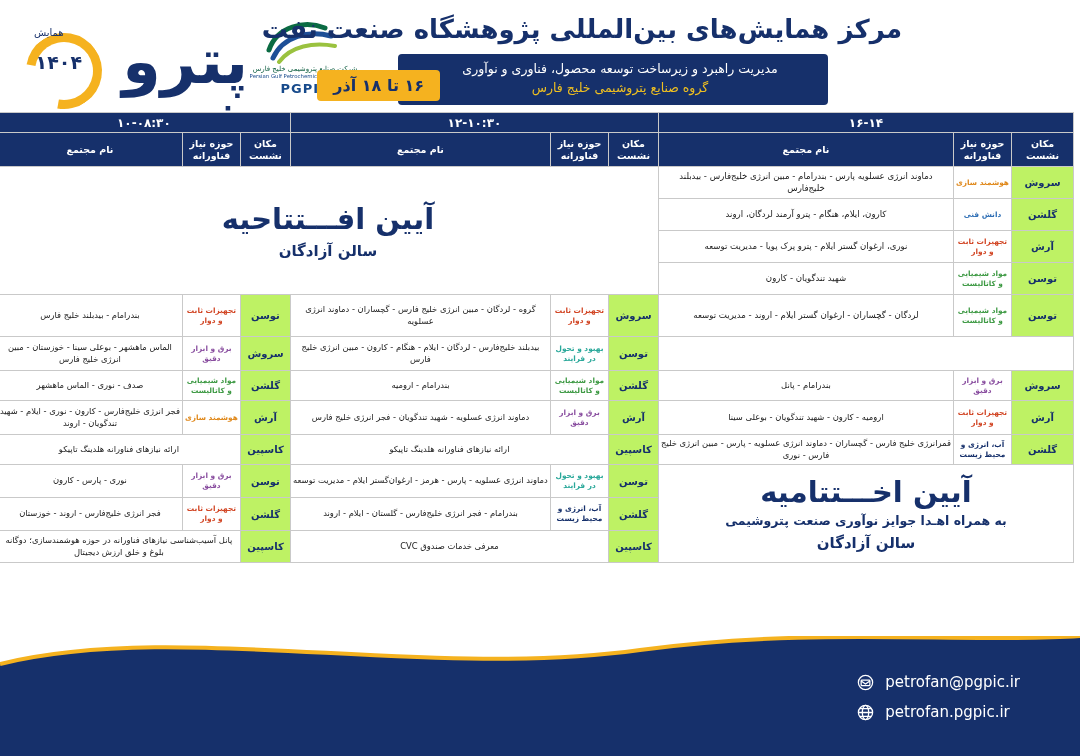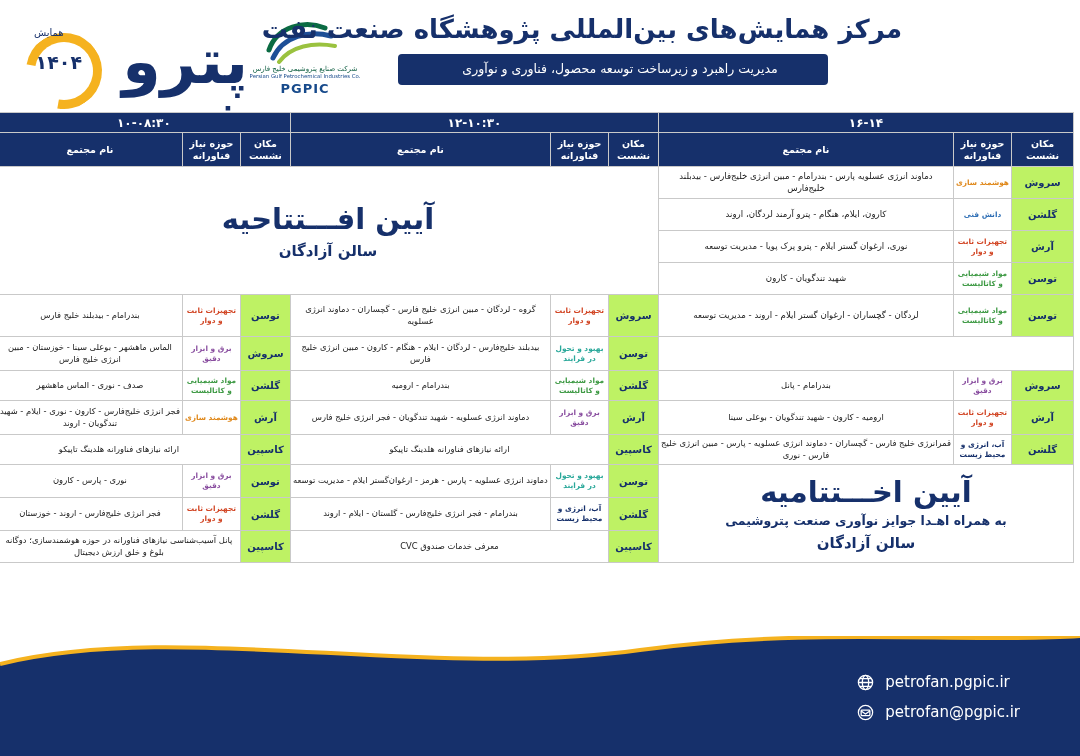--- a/index.html
+++ b/index.html
@@ -249,23 +249,25 @@
         <div class="logo-ar">شرکت صنایع پتروشیمی خلیج فارس</div>
         <div class="logo-en">Persian Gulf Petrochemical Industries Co.</div>
         <div class="logo-pgpic">PGPIC</div>
       </div>
     </div>
 
     <div class="title-block">
       <div class="main-title">مرکز همایش‌های بین‌المللی پژوهشگاه صنعت نفت</div>
       <div class="subtitle-bar">
         <div class="l1">مدیریت راهبرد و زیرساخت توسعه محصول، فناوری و نوآوری</div>
+        <div class="l2">گروه صنایع پتروشیمی خلیج فارس</div>
       </div>
     </div>
 
+    <div class="date-badge">۱۶ تا ۱۸ آذر</div>
 
     <div class="brand">
       <div class="ring"></div>
       <div class="hamayesh">همایش</div>
       <div class="petro">پترو فن</div>
       <div class="year">۱۴۰۴</div>
     </div>
   </div>
 
   <div class="table-area">
@@ -417,32 +419,32 @@
   <div class="footer">
     <svg class="wave" viewBox="0 0 1080 46" preserveAspectRatio="none">
       <path d="M0,46 L0,30 C 180,-14 420,46 640,16 C 820,-8 960,10 1080,2 L1080,0 L0,0 Z" fill="#ffffff"></path>
       <path d="M0,30 C 180,-14 420,46 640,16 C 820,-8 960,10 1080,2" fill="none" stroke="#f5b21f" stroke-width="4"></path>
     </svg>
     <div class="contact">
       <div class="row">
         <span class="ic">
           <svg width="19" height="19" viewBox="0 0 24 24" fill="none" stroke="#ffffff" stroke-width="1.6">
             <circle cx="12" cy="12" r="9"></circle>
+            <rect x="6.5" y="9" width="11" height="7" rx="1"></rect>
+            <path d="M6.5 10l5.5 4 5.5-4"></path>
+          </svg>
+        </span>
+        <span>petrofan@pgpic.ir</span>
+      </div>
+      <div class="row">
+        <span class="ic">
+          <svg width="19" height="19" viewBox="0 0 24 24" fill="none" stroke="#ffffff" stroke-width="1.6">
+            <circle cx="12" cy="12" r="9"></circle>
             <ellipse cx="12" cy="12" rx="4" ry="9"></ellipse>
             <path d="M3 12h18M4.5 7h15M4.5 17h15"></path>
           </svg>
         </span>
         <span>petrofan.pgpic.ir</span>
       </div>
-      <div class="row">
-        <span class="ic">
-          <svg width="19" height="19" viewBox="0 0 24 24" fill="none" stroke="#ffffff" stroke-width="1.6">
-            <circle cx="12" cy="12" r="9"></circle>
-            <rect x="6.5" y="9" width="11" height="7" rx="1"></rect>
-            <path d="M6.5 10l5.5 4 5.5-4"></path>
-          </svg>
-        </span>
-        <span>petrofan@pgpic.ir</span>
-      </div>
     </div>
   </div>
 
 </div>
 
 </body></html>

